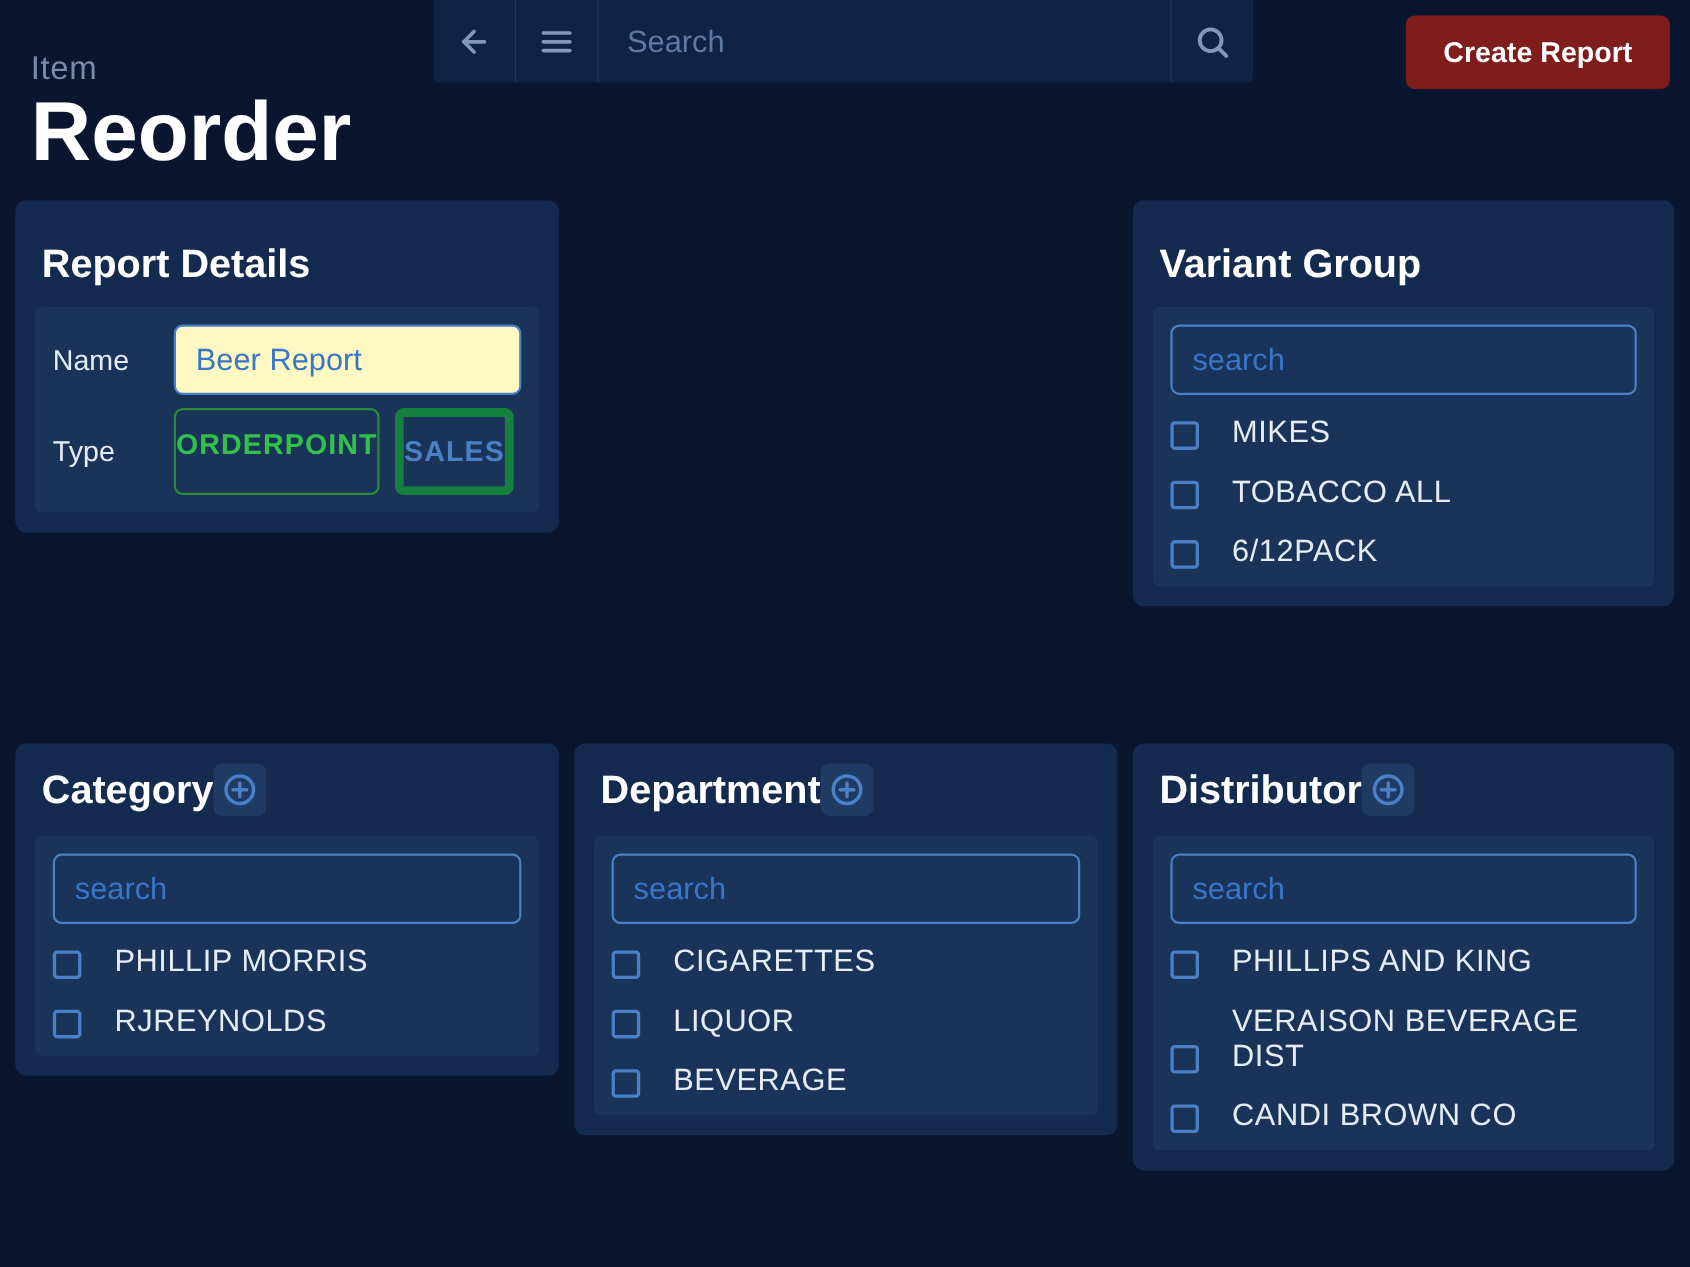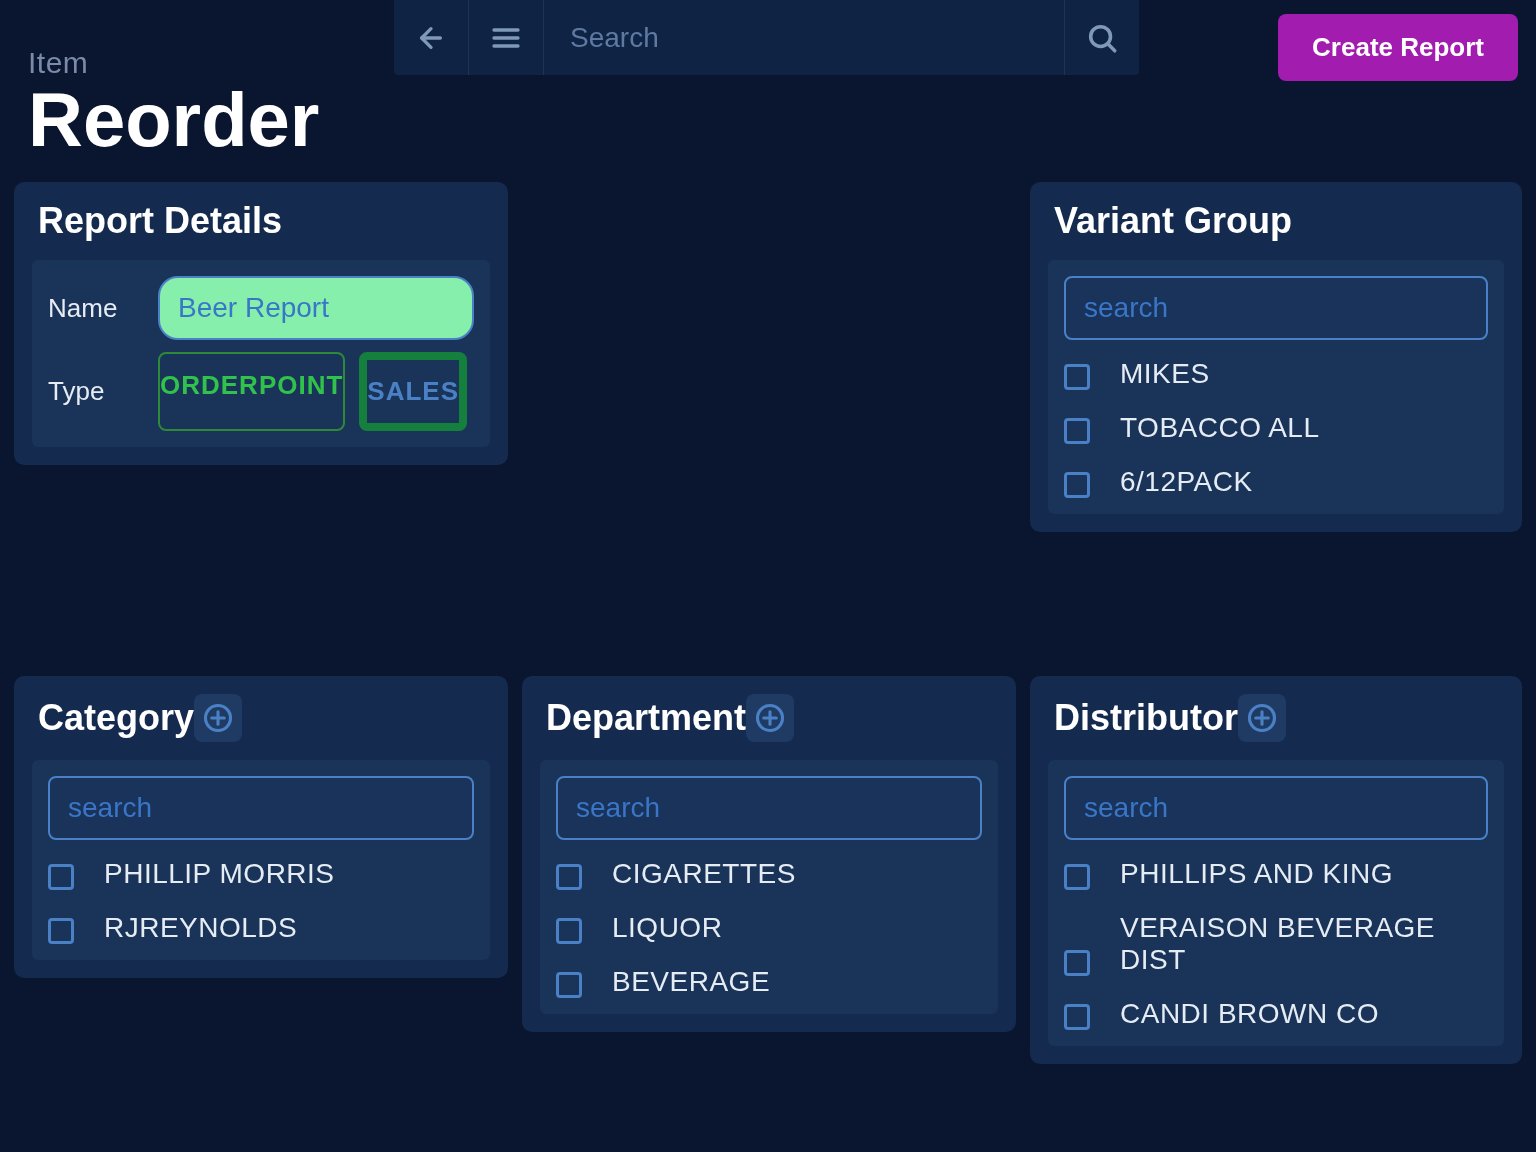--- a/index.html
+++ b/index.html
@@ -55,21 +55,21 @@
     outline: none;
     color: #5f7aa2;
     font-size: 28px;
   }
   .search-field input::placeholder { color: #5f7aa2; }
 
   .create-report {
     position: absolute;
     right: 18px;
     top: 14px;
-    background: #a21caf;
+    background: #7f1d1d;
     color: #fff;
     font-size: 26px;
     font-weight: 700;
     padding: 18px 34px;
     border-radius: 8px;
     border: none;
     cursor: pointer;
   }
 
   
@@ -97,20 +97,21 @@
     background: #142a4e;
     border-radius: 10px;
     padding: 18px;
   }
   .card-title {
     color: #fff;
     font-size: 36px;
     font-weight: 700;
     margin-bottom: 18px;
     padding-left: 6px;
+    margin-top: 19px;
   }
   .card-inner {
     background: #1a3358;
     border-radius: 6px;
     padding: 16px 16px;
   }
   .card-title-row {
     display: flex;
     align-items: center;
     margin-bottom: 18px;
@@ -129,23 +130,23 @@
   }
 
   
   #card-report-details { left: 14px; top: 182px; width: 494px; }
   .rd-row { display: flex; align-items: center; margin-bottom: 12px; }
   .rd-row:last-child { margin-bottom: 0; }
   .rd-label { color: #e6ecf4; font-size: 26px; width: 110px; }
   .rd-name-input {
     flex: 1;
     min-width: 0;
-    background: #86efac;
+    background: #fef9c3;
     border: 2px solid #4a80c5;
-    border-radius: 20px;
+    border-radius: 8px;
     color: #3a76c8;
     font-size: 28px;
     padding: 14px 18px;
     outline: none;
   }
   .type-buttons { display: flex; flex-direction: row; gap: 14px; flex: 1; min-width: 0; }
   .type-btn {
     border-radius: 8px;
     font-size: 26px;
     font-weight: 800;

